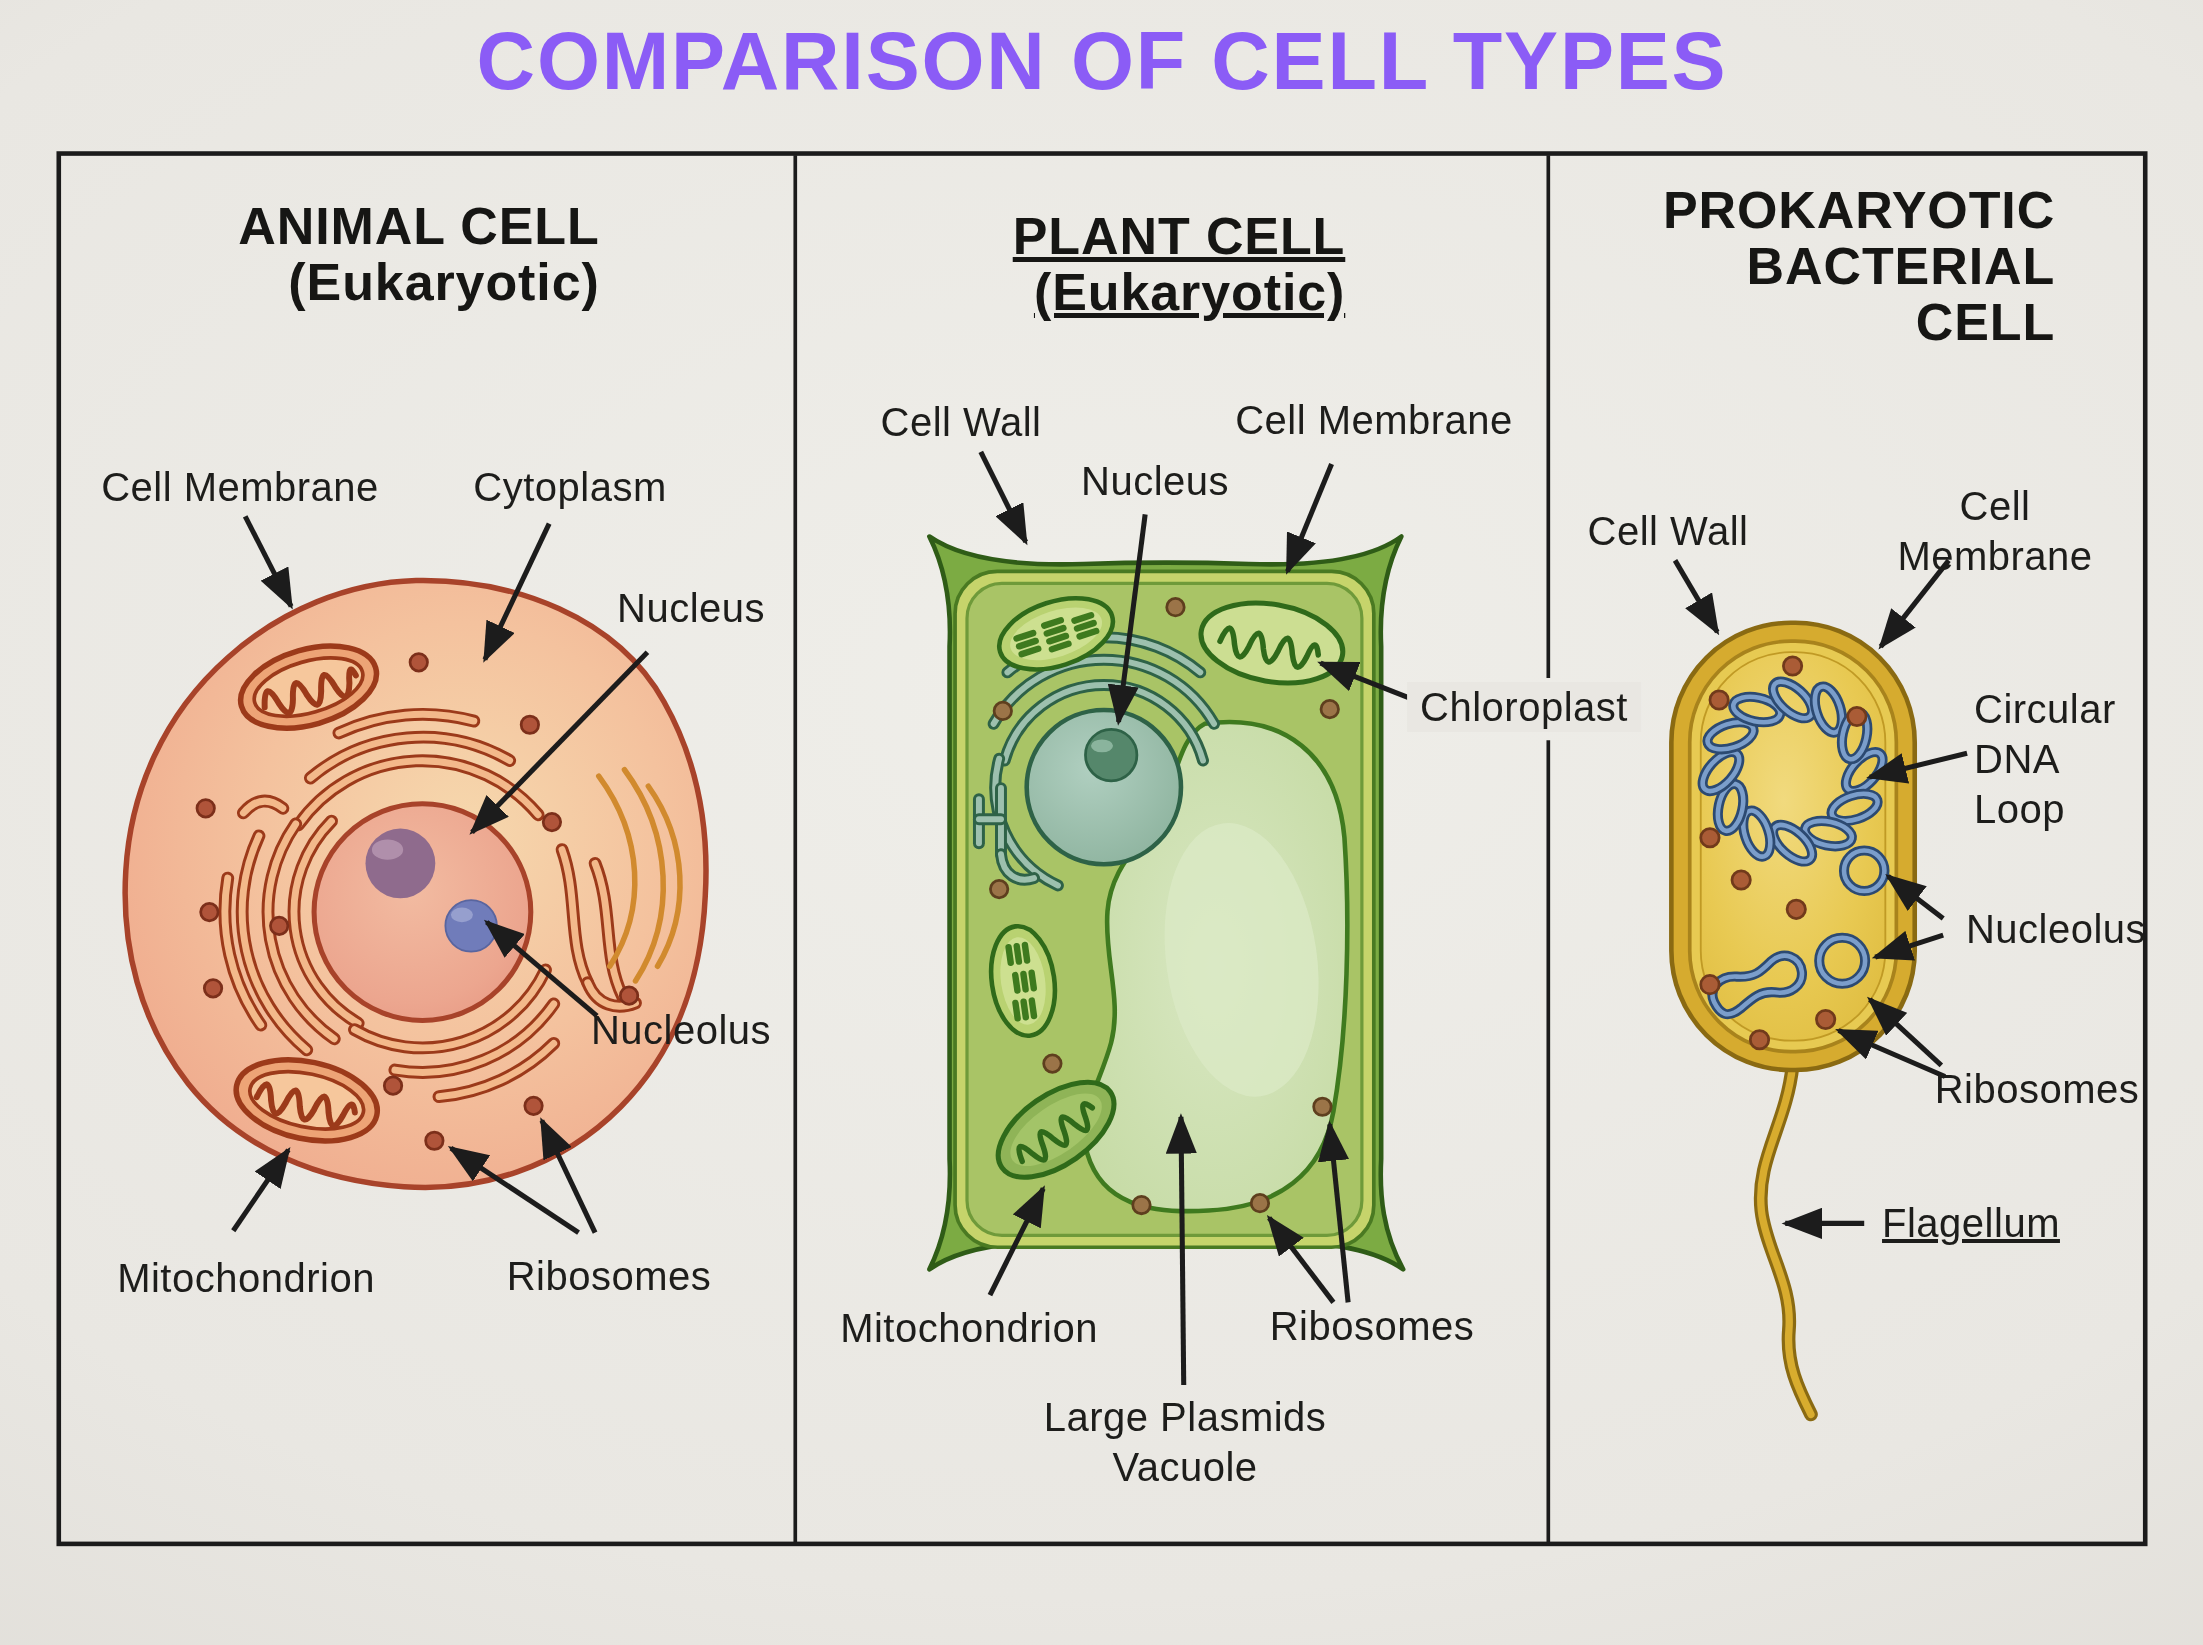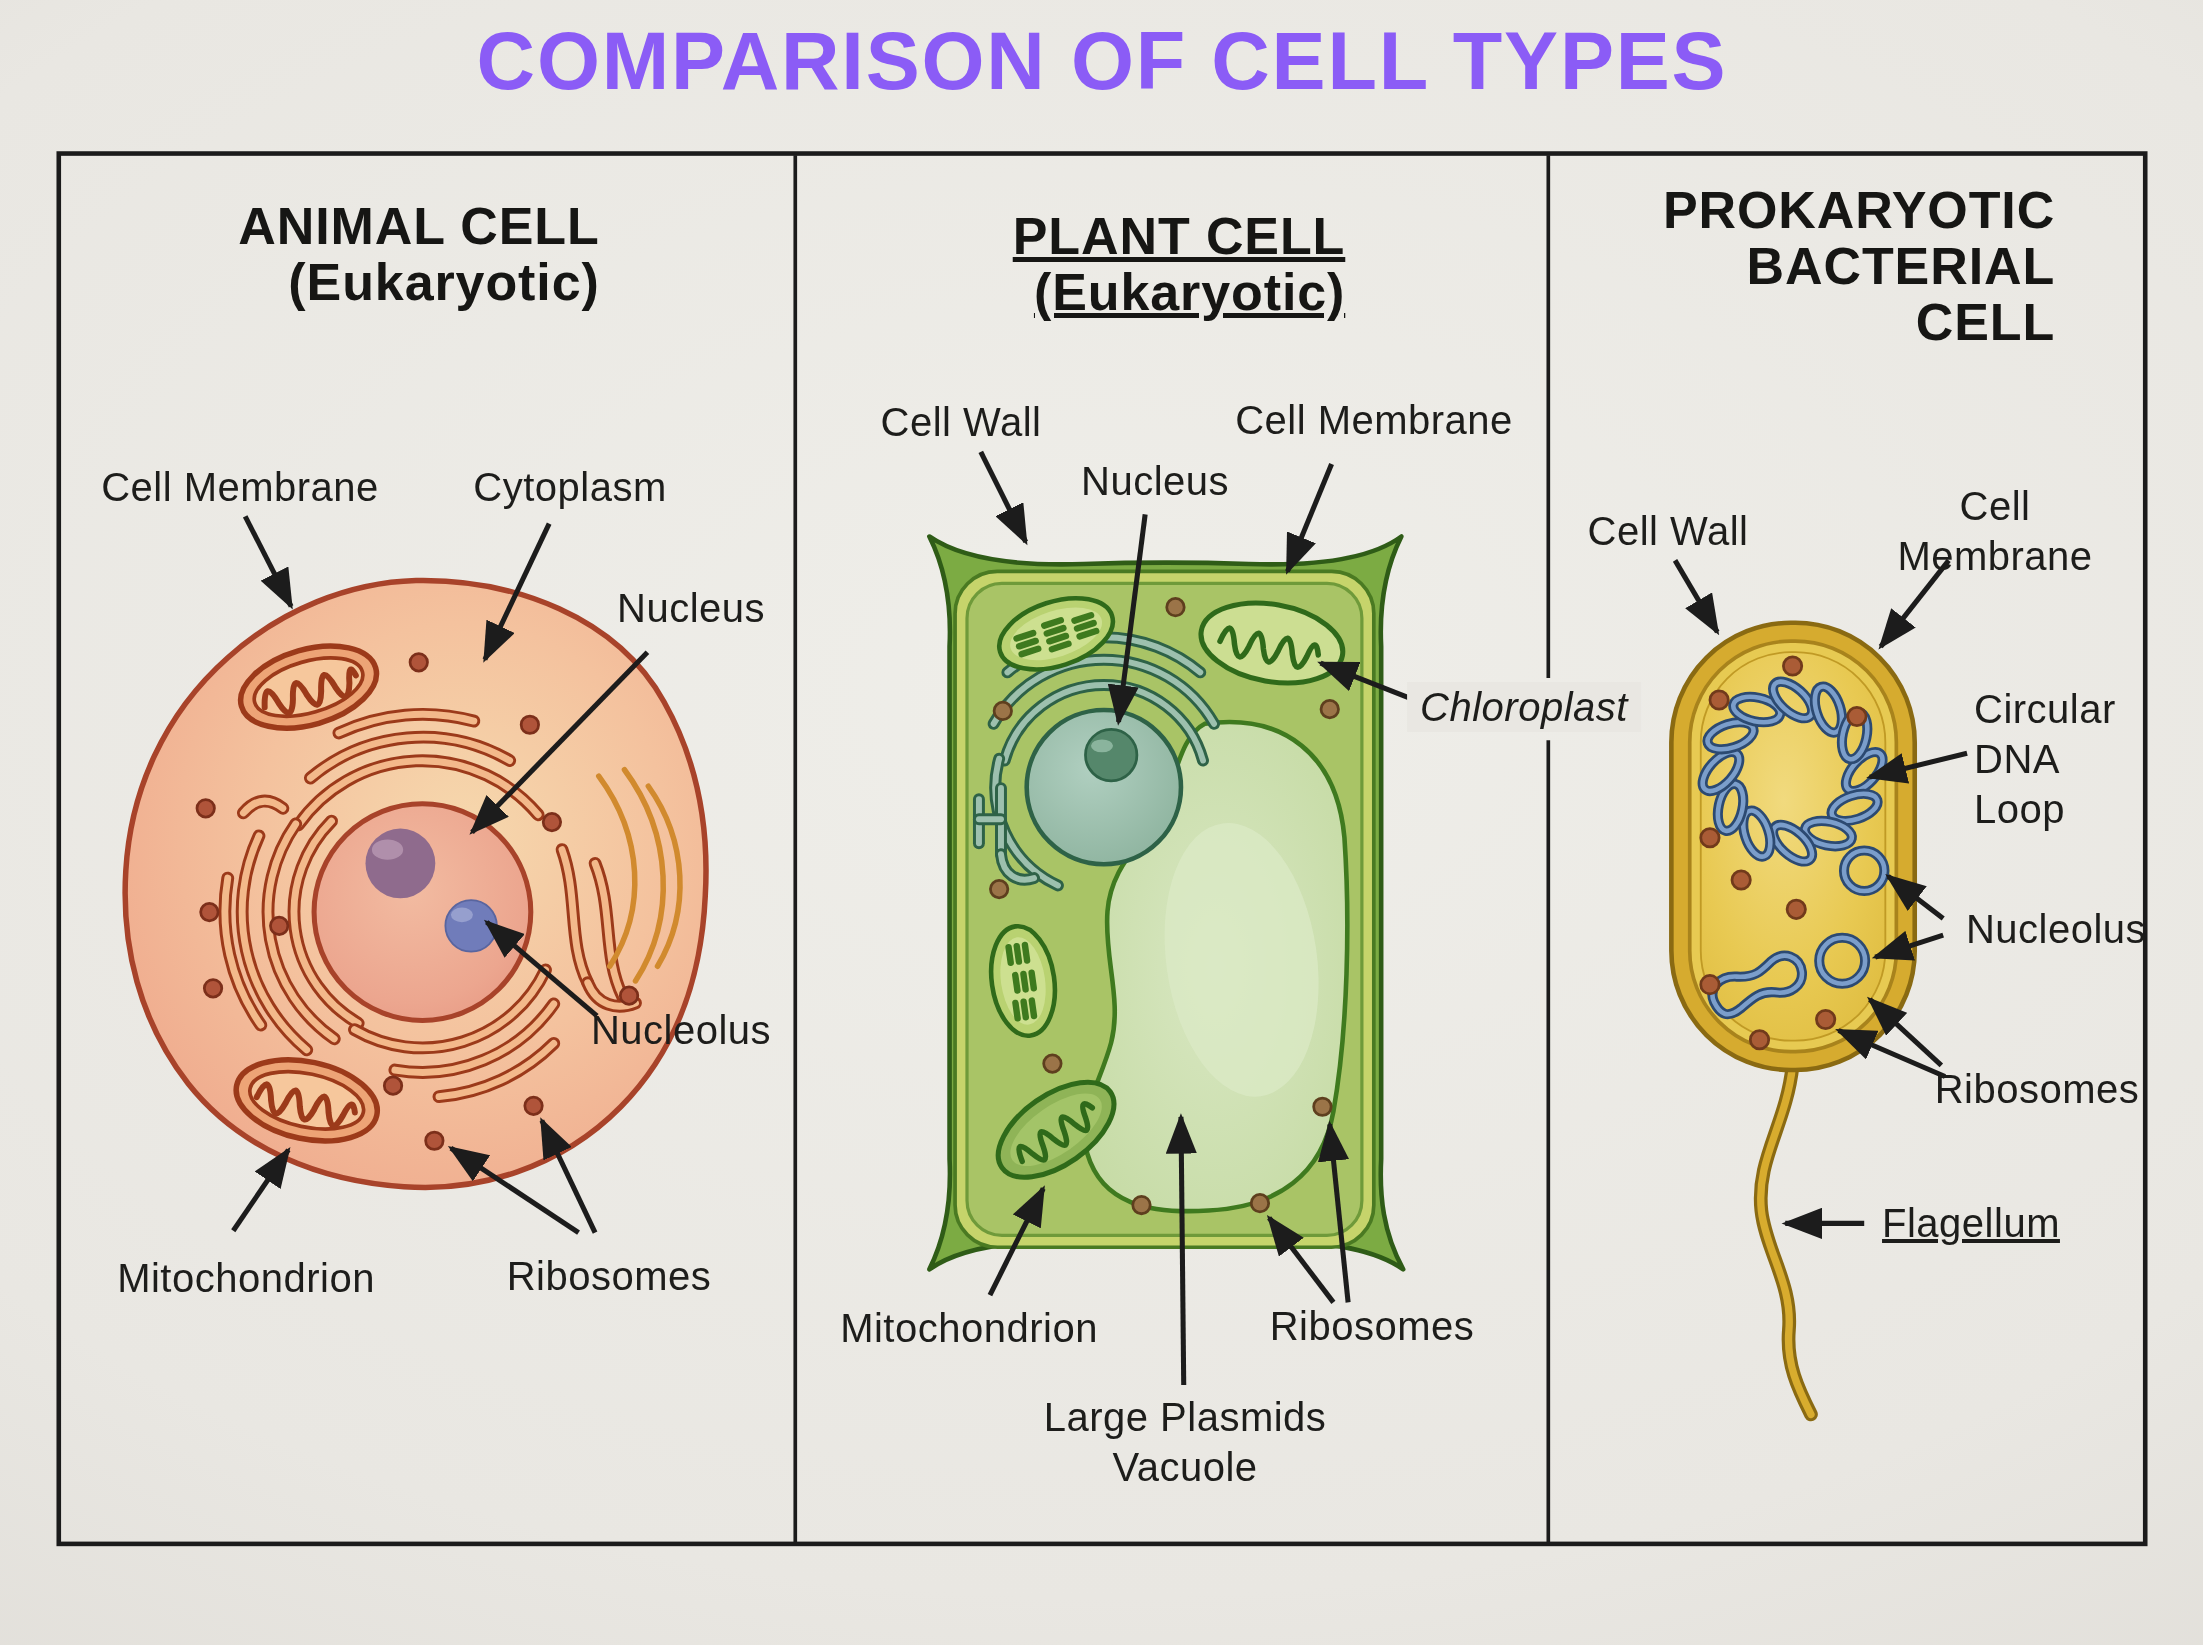--- a/index.html
+++ b/index.html
@@ -16,21 +16,21 @@
   .lbl.left{transform:none;text-align:left;}
   .hdr{
     position:absolute;transform:translate(-50%,-50%);
     font-size:52px;line-height:56px;font-weight:700;color:#161614;
     text-align:right;white-space:pre-line;letter-spacing:0.9px;
   }
   .title{
     position:absolute;transform:translate(-50%,-50%);
     font-size:81px;font-weight:700;letter-spacing:1.8px;color:#8b5cf6;white-space:nowrap;
   }
-  .paperbg{background:#e9e7e2;padding:0 13px;font-style:italic;}
+  .paperbg{background:#e9e7e2;padding:0 13px;}
   svg{position:absolute;left:0;top:0;}
   .arr{stroke:#1c1c1c;stroke-width:5.5;marker-end:url(#ah);fill:none;}
   .to{fill:none;stroke:#9c3a1a;stroke-width:14;stroke-linecap:round}
   .ti{fill:none;stroke:#f3b98b;stroke-width:7.5;stroke-linecap:round}
   .go{fill:none;stroke:#2e6247;stroke-width:13;stroke-linecap:round}
   .gi{fill:none;stroke:#9dc0ae;stroke-width:6.5;stroke-linecap:round}
   .lo{fill:none;stroke:#2c4a72;stroke-width:11}
   .li{fill:none;stroke:#7b9ecb;stroke-width:5}
   .thin{fill:none;stroke:#d18a2e;stroke-width:6;stroke-linecap:round}
   .dotA{fill:#b0543a;stroke:#7c2f1a;stroke-width:3}

